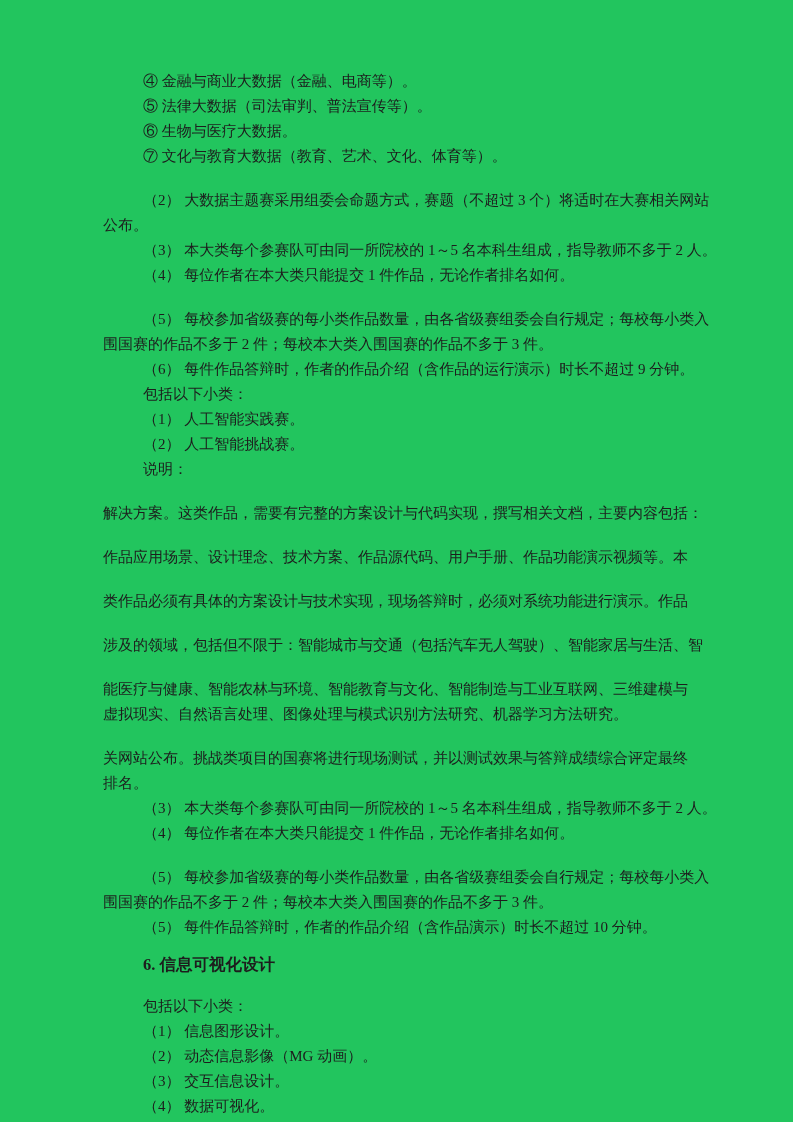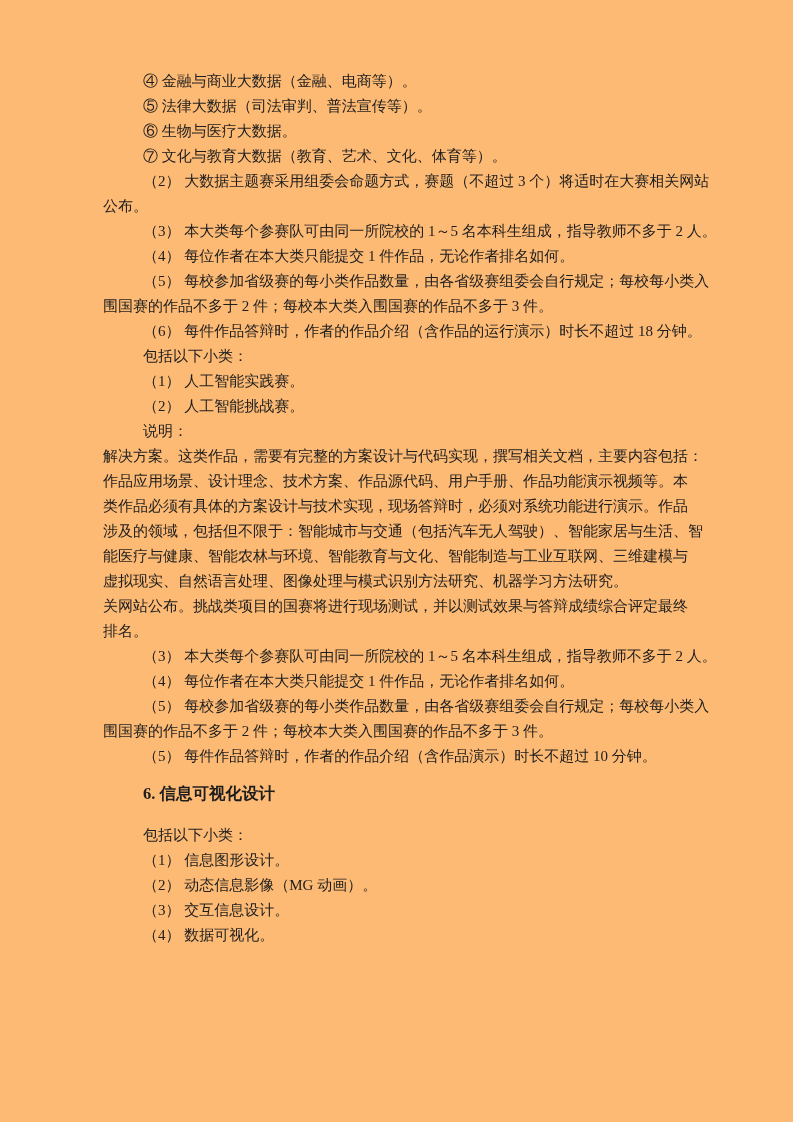--- a/index.html
+++ b/index.html
@@ -4,21 +4,21 @@
 <style>
   html, body {
     margin: 0;
     padding: 0;
     background: #ffffff;
   }
   .page {
     position: relative;
     width: 793px;
     height: 1122px;
-    background: #fdba74;
+    background: #22c55e;
     overflow: hidden;
     font-family: "Liberation Serif", "DejaVu Serif", serif;
     color: #1d1d1d;
   }
   .content {
     position: absolute;
     left: 103px;
     top: 69px;
     width: 580px;
   }
@@ -28,20 +28,21 @@
     height: 25px;
     white-space: nowrap;
     box-sizing: border-box;
   }
   .line.indent {
     padding-left: 40px;
   }
   .line.just {
     text-align: justify;
     text-align-last: justify;
+    margin-top: 19px;
   }
   .heading {
     font-size: 16.5px;
     font-weight: bold;
     line-height: 26px;
     height: 26px;
     padding-left: 40px;
     box-sizing: border-box;
     white-space: nowrap;
   }
@@ -57,21 +58,21 @@
     <div class="line indent">④ 金融与商业大数据（金融、电商等）。</div>
     <div class="line indent">⑤ 法律大数据（司法审判、普法宣传等）。</div>
     <div class="line indent">⑥ 生物与医疗大数据。</div>
     <div class="line indent">⑦ 文化与教育大数据（教育、艺术、文化、体育等）。</div>
     <div class="line indent just">（2） 大数据主题赛采用组委会命题方式，赛题（不超过 3 个）将适时在大赛相关网站</div>
     <div class="line">公布。</div>
     <div class="line indent">（3） 本大类每个参赛队可由同一所院校的 1～5 名本科生组成，指导教师不多于 2 人。</div>
     <div class="line indent">（4） 每位作者在本大类只能提交 1 件作品，无论作者排名如何。</div>
     <div class="line indent just">（5） 每校参加省级赛的每小类作品数量，由各省级赛组委会自行规定；每校每小类入</div>
     <div class="line">围国赛的作品不多于 2 件；每校本大类入围国赛的作品不多于 3 件。</div>
-    <div class="line indent">（6） 每件作品答辩时，作者的作品介绍（含作品的运行演示）时长不超过 18 分钟。</div>
+    <div class="line indent">（6） 每件作品答辩时，作者的作品介绍（含作品的运行演示）时长不超过 9 分钟。</div>
 
 
     <div class="line indent">包括以下小类：</div>
     <div class="line indent">（1） 人工智能实践赛。</div>
     <div class="line indent">（2） 人工智能挑战赛。</div>
     <div class="line indent">说明：</div>
     <div class="line just">解决方案。这类作品，需要有完整的方案设计与代码实现，撰写相关文档，主要内容包括：</div>
     <div class="line just">作品应用场景、设计理念、技术方案、作品源代码、用户手册、作品功能演示视频等。本</div>
     <div class="line just">类作品必须有具体的方案设计与技术实现，现场答辩时，必须对系统功能进行演示。作品</div>
     <div class="line just">涉及的领域，包括但不限于：智能城市与交通（包括汽车无人驾驶）、智能家居与生活、智</div>

